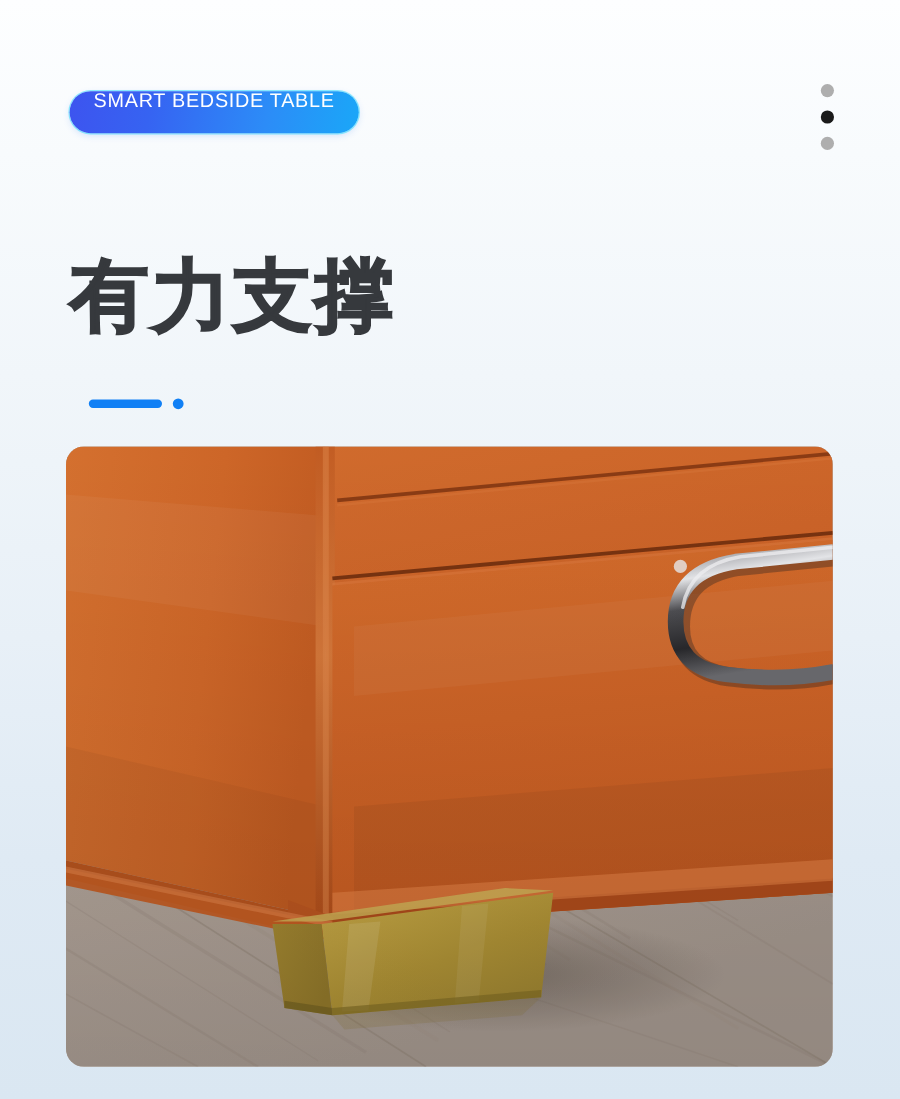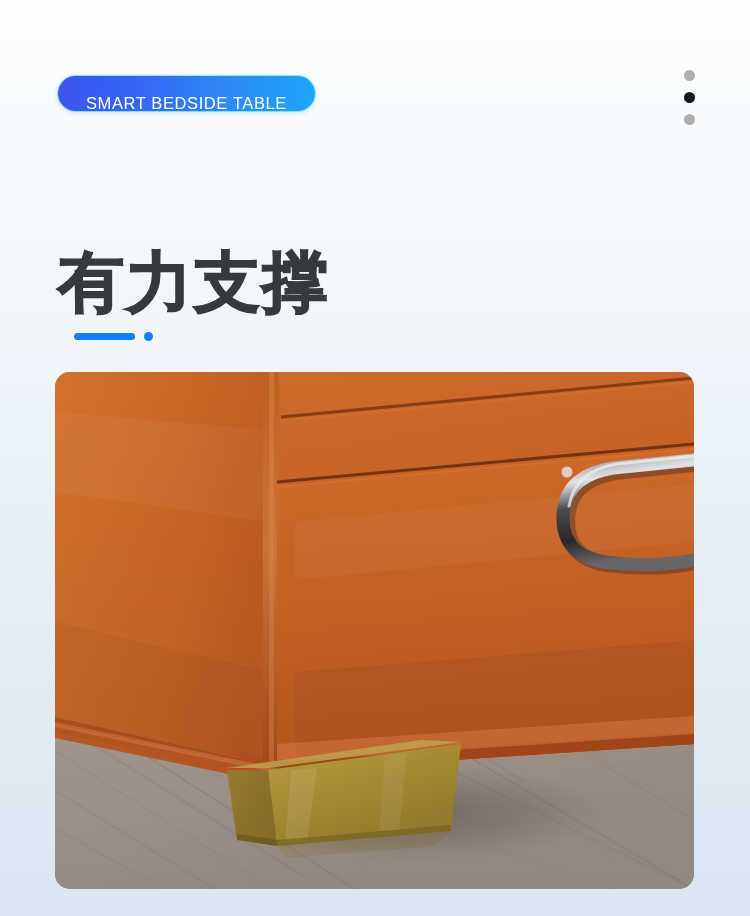--- a/index.html
+++ b/index.html
@@ -27,23 +27,23 @@
         #dae7f2 100%);
     overflow: hidden;
   }
 
   
   .badge {
     position: absolute;
     left: 58px;
     top: 76px;
     height: 35px;
-    padding: 0 28px;
+    padding: 0 20px;
     display: flex;
-    align-items: flex-end;
+    align-items: flex-start;
     justify-content: center;
     border-radius: 18px;
     background: linear-gradient(100deg, #3d54ef 0%, #3663f2 28%, #2c8cf7 68%, #1aa7f8 100%);
     box-shadow: 0 0 0 1px rgba(50, 220, 255, 0.55),
                 0 2px 6px rgba(40, 110, 240, 0.18);
     box-sizing: border-box;
   }
   .badge-text {
     color: #ffffff;
     font-size: 16.5px;
@@ -88,21 +88,20 @@
   .headline-2 {
     position: absolute;
     left: 58px;
     top: 213px;
     font-size: 66px;
     line-height: 1;
     font-weight: 700;
     color: #36393d;
     letter-spacing: 2px;
     white-space: nowrap;
-    margin-top: 36px;
     -webkit-text-stroke: 1.6px #36393d;
   }
 
   
   .divider {
     position: absolute;
     left: 74px;
     top: 332px;
     display: flex;
     align-items: center;

